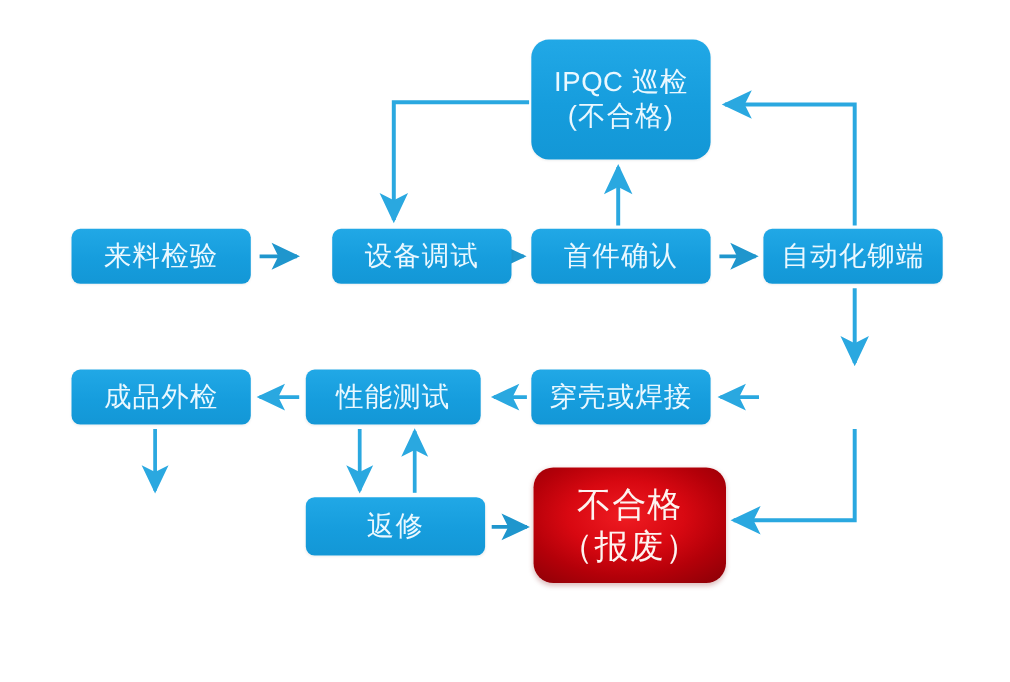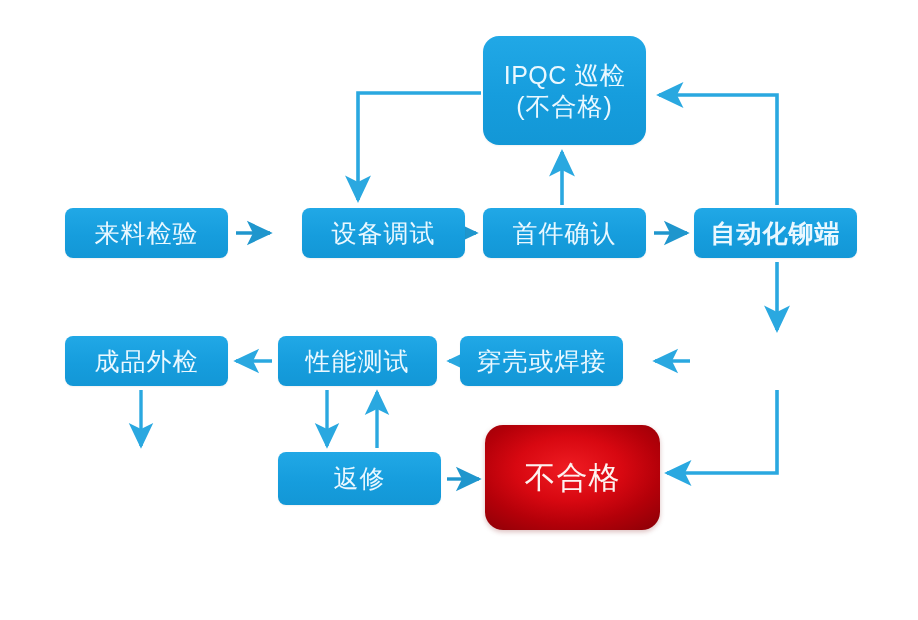--- a/index.html
+++ b/index.html
@@ -147,39 +147,40 @@
   </div>
 
   <div class="node blue" style="left:278px; top:208px; width:163px; height:50px;margin-left:24px;">
     <span>设备调试</span>
   </div>
 
   <div class="node blue" style="left:483px; top:208px; width:163px; height:50px;text-align:right;">
     <span>首件确认</span>
   </div>
 
-  <div class="node blue" style="left:694px; top:208px; width:163px; height:50px;font-weight:bold;">
+  <div class="node blue" style="left:694px; top:208px; width:163px; height:50px;">
     <span>自动化铆端</span>
   </div>
 
 
-  <div class="node blue" style="left:460px; top:336px; width:163px; height:50px;">
+  <div class="node blue" style="left:483px; top:336px; width:163px; height:50px;">
     <span>穿壳或焊接</span>
   </div>
 
   <div class="node blue" style="left:278px; top:336px; width:159px; height:50px;">
     <span>性能测试</span>
   </div>
 
   <div class="node blue" style="left:65px; top:336px; width:163px; height:50px;">
     <span>成品外检</span>
   </div>
 
 
   <div class="node blue" style="left:278px; top:452px; width:163px; height:53px;">
     <span>返修</span>
   </div>
 
   <div class="node red" style="left:485px; top:425px; width:175px; height:105px;">
     <span>不合格</span>
+    <span class="line2">（报废）</span>
   </div>
 
 </div>
 
 </body></html>

